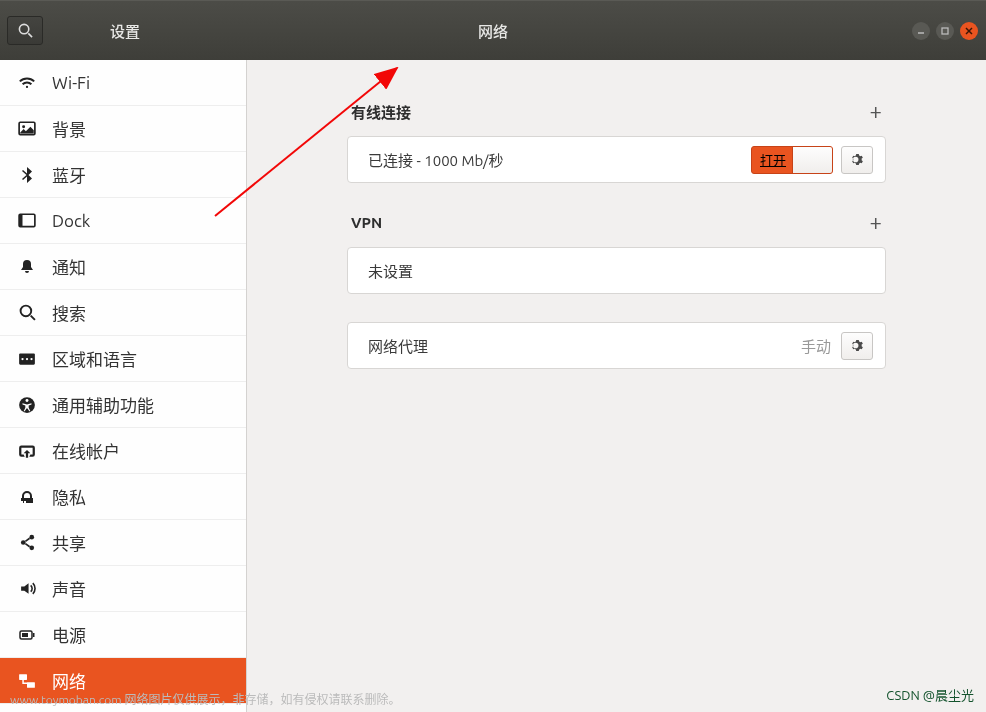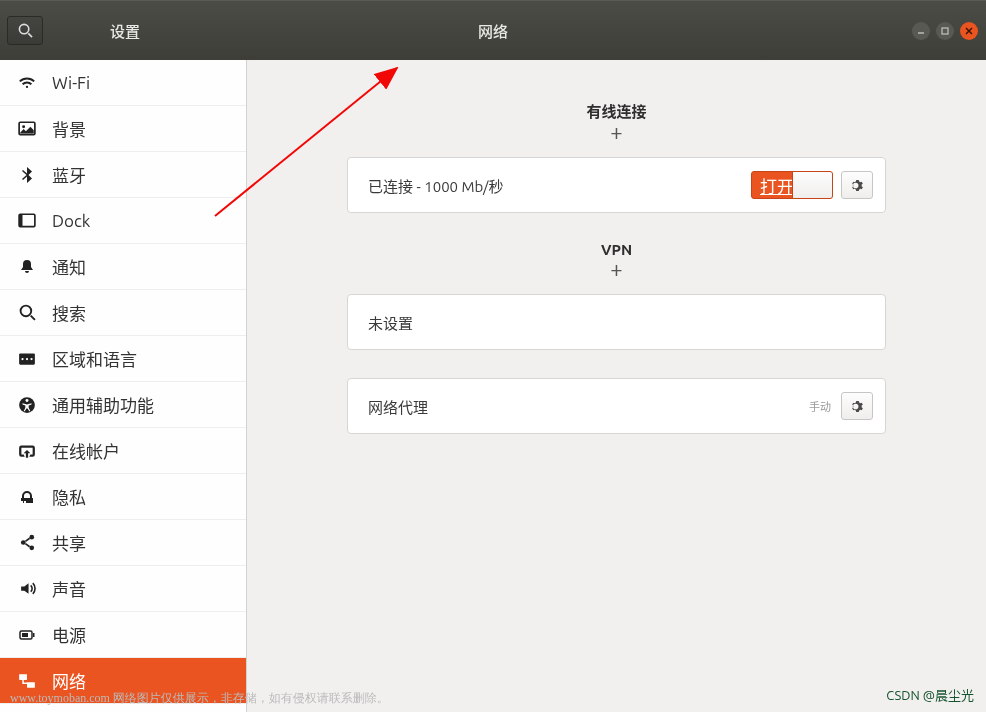--- a/index.html
+++ b/index.html
@@ -16,37 +16,37 @@
     
     .main-area { display: flex; height: calc(100% - 45px); }
     .sidebar { width: 247px; background: #fefefe; border-right: 1px solid #d4d2d0; overflow-y: auto; }
     .sidebar-item { height: 46px; display: flex; align-items: center; padding-left: 16px; gap: 14px; cursor: pointer; border-bottom: 1px solid #eee; color: #333; font-size: 17px; }
     .sidebar-item .icon { width: 22px; display: flex; justify-content: center; color: #222; }
     .sidebar-item.active { background: #e95420; color: #fff; }
     .sidebar-item.active .icon { color: #fff; }
     
     .content { flex: 1; padding: 40px 100px 0 100px; position: relative; }
     .section { margin-bottom: 28px; }
-    .section-header { display: flex; justify-content: space-between; align-items: center; margin-bottom: 14px; padding: 0 4px; flex-direction: column; }
+    .section-header { display: flex; justify-content: space-between; align-items: center; margin-bottom: 14px; padding: 0 4px; }
     .section-title { font-size: 15px; font-weight: 700; color: #2e2e2e; }
     .add-btn { font-size: 22px; color: #555; cursor: pointer; line-height: 1; }
     .card { background: #fff; border: 1px solid #d8d6d4; border-radius: 4px; }
-    .row { height: 54px; display: flex; align-items: center; padding: 0 12px 0 20px; }
+    .row { height: 45px; display: flex; align-items: center; padding: 0 12px 0 20px; }
     .row-label { flex: 1; font-size: 15px; color: #3a3a3a; }
     .row-label.bold { font-weight: 400; }
-    .row-meta { color: #999; font-size: 11px; margin-right: 10px; }
+    .row-meta { color: #999; font-size: 15px; margin-right: 10px; }
     
     .toggle { width: 82px; height: 28px; border-radius: 3px; background: #e95420; border: 1px solid #c74318; position: relative; display: flex; align-items: center; cursor: pointer; margin-right: 8px; }
-    .toggle-label { color: #ffffff; font-size: 17px; padding-left: 8px; text-decoration: underline; }
+    .toggle-label { color: #000000; font-size: 13px; padding-left: 8px; text-decoration: underline; }
     .toggle-handle { position: absolute; right: 0; width: 40px; height: 26px; background: linear-gradient(#fdfdfd,#f0eeec); border-left: 1px solid #c74318; border-radius: 0 2px 2px 0; }
     
     .gear-btn { width: 32px; height: 28px; background: linear-gradient(#fdfdfd,#f0eeec); border: 1px solid #c8c6c4; border-radius: 3px; display: flex; align-items: center; justify-content: center; cursor: pointer; }
     
     .arrow-annotation { position: absolute; pointer-events: none; }
-    .footer-left { position: absolute; bottom: 5px; left: 10px; font-size: 12px; color: #bbb; font-family: Liberation Serif, serif; }
+    .footer-left { position: absolute; bottom: 5px; left: 10px; font-size: 12px; color: #bbb; }
     .footer-right { position: absolute; bottom: 8px; right: 12px; font-size: 13px; color: #14532d; }
   </style>
 </head>
 <body>
 
 <div class="titlebar">
   <div class="titlebar-search">
     <svg width="15" height="15" viewBox="0 0 16 16" fill="none" stroke="#ddd" stroke-width="1.7">
         <circle cx="6.5" cy="6.5" r="5"></circle>
         <line x1="11" y1="11" x2="15" y2="15"></line>

